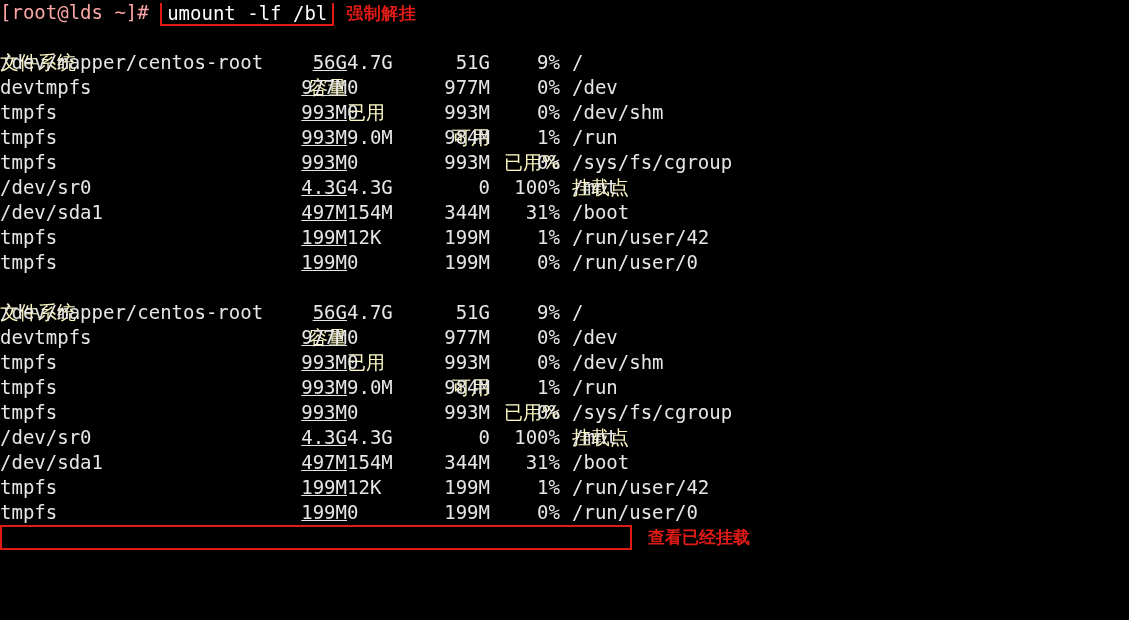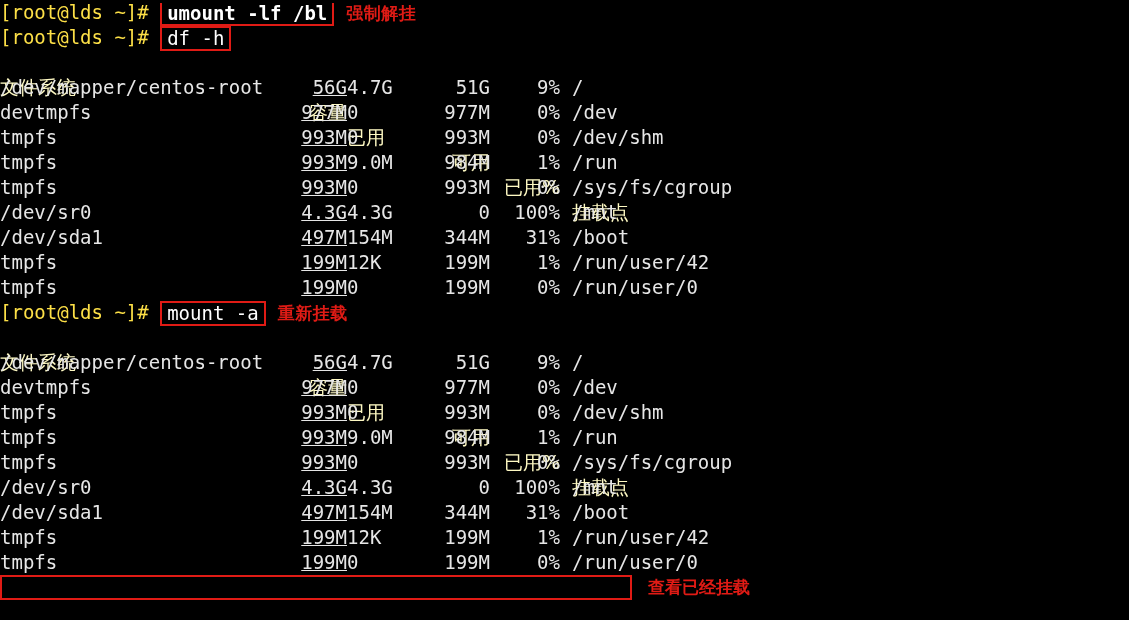--- a/index.html
+++ b/index.html
@@ -30,21 +30,21 @@
     position: relative;
     height: 25px;
     white-space: pre;
     font-family: "DejaVu Sans Mono", "Liberation Mono", monospace;
     font-size: 19px;
     line-height: 25px;
     color: #dcdcdc;
   }
 
   .prompt {
-    color: #fde047;
+    color: #fca5a5;
   }
 
   
   .cmd-box {
     display: inline-block;
     border: 2px solid #e01b15;
     padding: 0px 5px 0px 5px;
     margin: 0;
     line-height: 21px;
     color: #ffffff;
@@ -136,31 +136,29 @@
     top: 0;
     color: #e01b15;
     font-family: "DejaVu Sans", "Liberation Sans", sans-serif;
     font-size: 17px;
     font-weight: bold;
     line-height: 25px;
   }
   
   .clip-top {
     border-top: none;
-    font-weight: bold;
   }
 </style>
 </head>
 <body>
 
 <div id="terminal">
 
   <div class="line"><span class="prompt">[root@lds ~]# </span><span class="cmd-box clip-top">umount -lf /bl</span><span class="annot">强制解挂</span></div>
 
-  <div class="line"><span class="prompt">[root@lds ~]# </span><span class="cmd-box">df -h</span></div>
 
   <div class="df-row df-header">
     <span class="c-fs">文件系统</span>
     <span class="c-size">容量</span>
     <span class="c-used">已用</span>
     <span class="c-avail">可用</span>
     <span class="c-pct">已用%</span>
     <span class="c-mount">挂载点</span>
   </div>
 
@@ -169,21 +167,20 @@
       <div class="df-row"><span class="c-fs">devtmpfs</span><span class="c-size">977M</span><span class="c-used">0</span><span class="c-avail">977M</span><span class="c-pct">0%</span><span class="c-mount">/dev</span></div>
       <div class="df-row"><span class="c-fs">tmpfs</span><span class="c-size">993M</span><span class="c-used">0</span><span class="c-avail">993M</span><span class="c-pct">0%</span><span class="c-mount">/dev/shm</span></div>
       <div class="df-row"><span class="c-fs">tmpfs</span><span class="c-size">993M</span><span class="c-used">9.0M</span><span class="c-avail">984M</span><span class="c-pct">1%</span><span class="c-mount">/run</span></div>
       <div class="df-row"><span class="c-fs">tmpfs</span><span class="c-size">993M</span><span class="c-used">0</span><span class="c-avail">993M</span><span class="c-pct">0%</span><span class="c-mount">/sys/fs/cgroup</span></div>
       <div class="df-row"><span class="c-fs">/dev/sr0</span><span class="c-size">4.3G</span><span class="c-used">4.3G</span><span class="c-avail">0</span><span class="c-pct">100%</span><span class="c-mount">/mnt</span></div>
       <div class="df-row"><span class="c-fs">/dev/sda1</span><span class="c-size">497M</span><span class="c-used">154M</span><span class="c-avail">344M</span><span class="c-pct">31%</span><span class="c-mount">/boot</span></div>
       <div class="df-row"><span class="c-fs">tmpfs</span><span class="c-size">199M</span><span class="c-used">12K</span><span class="c-avail">199M</span><span class="c-pct">1%</span><span class="c-mount">/run/user/42</span></div>
       <div class="df-row"><span class="c-fs">tmpfs</span><span class="c-size">199M</span><span class="c-used">0</span><span class="c-avail">199M</span><span class="c-pct">0%</span><span class="c-mount">/run/user/0</span></div>
     </div>
 
-  <div class="line"><span class="prompt">[root@lds ~]# </span><span class="cmd-box">mount -a</span><span class="annot">重新挂载</span></div>
 
 
   <div class="df-row df-header">
     <span class="c-fs">文件系统</span>
     <span class="c-size">容量</span>
     <span class="c-used">已用</span>
     <span class="c-avail">可用</span>
     <span class="c-pct">已用%</span>
     <span class="c-mount">挂载点</span>
   </div>

